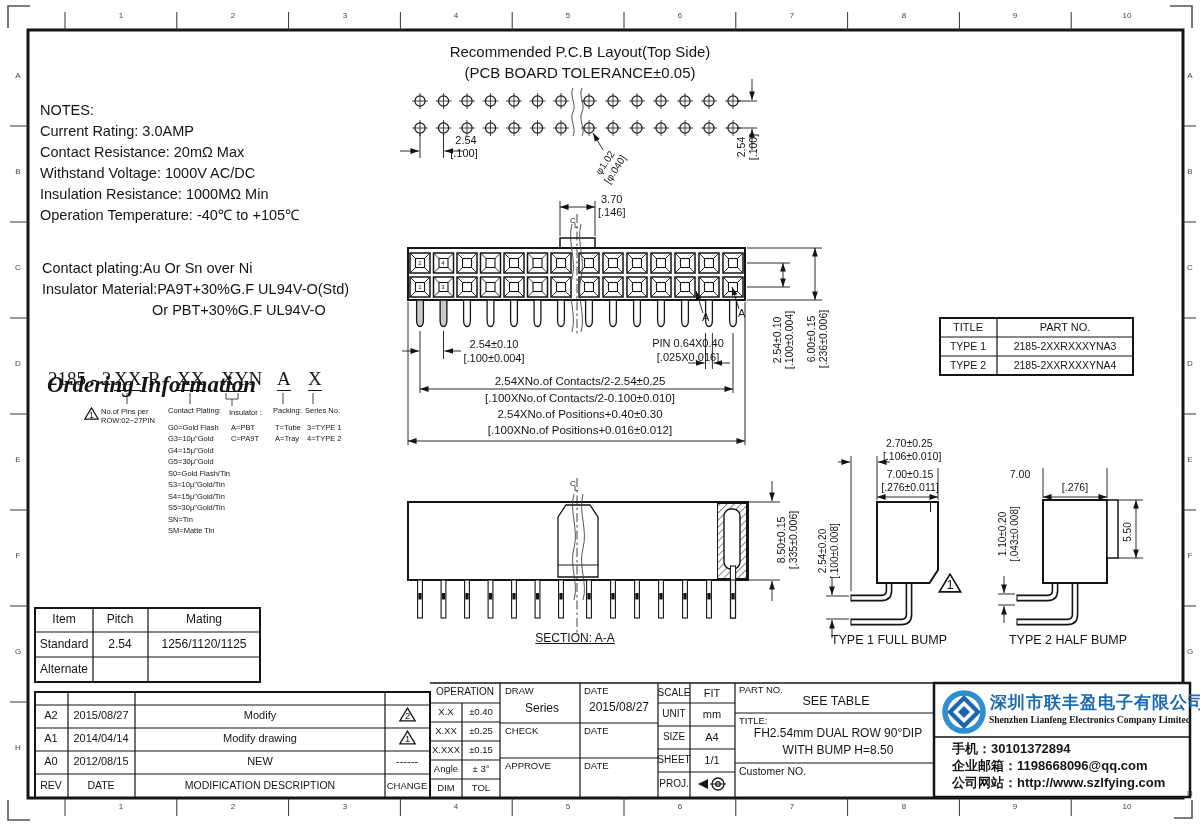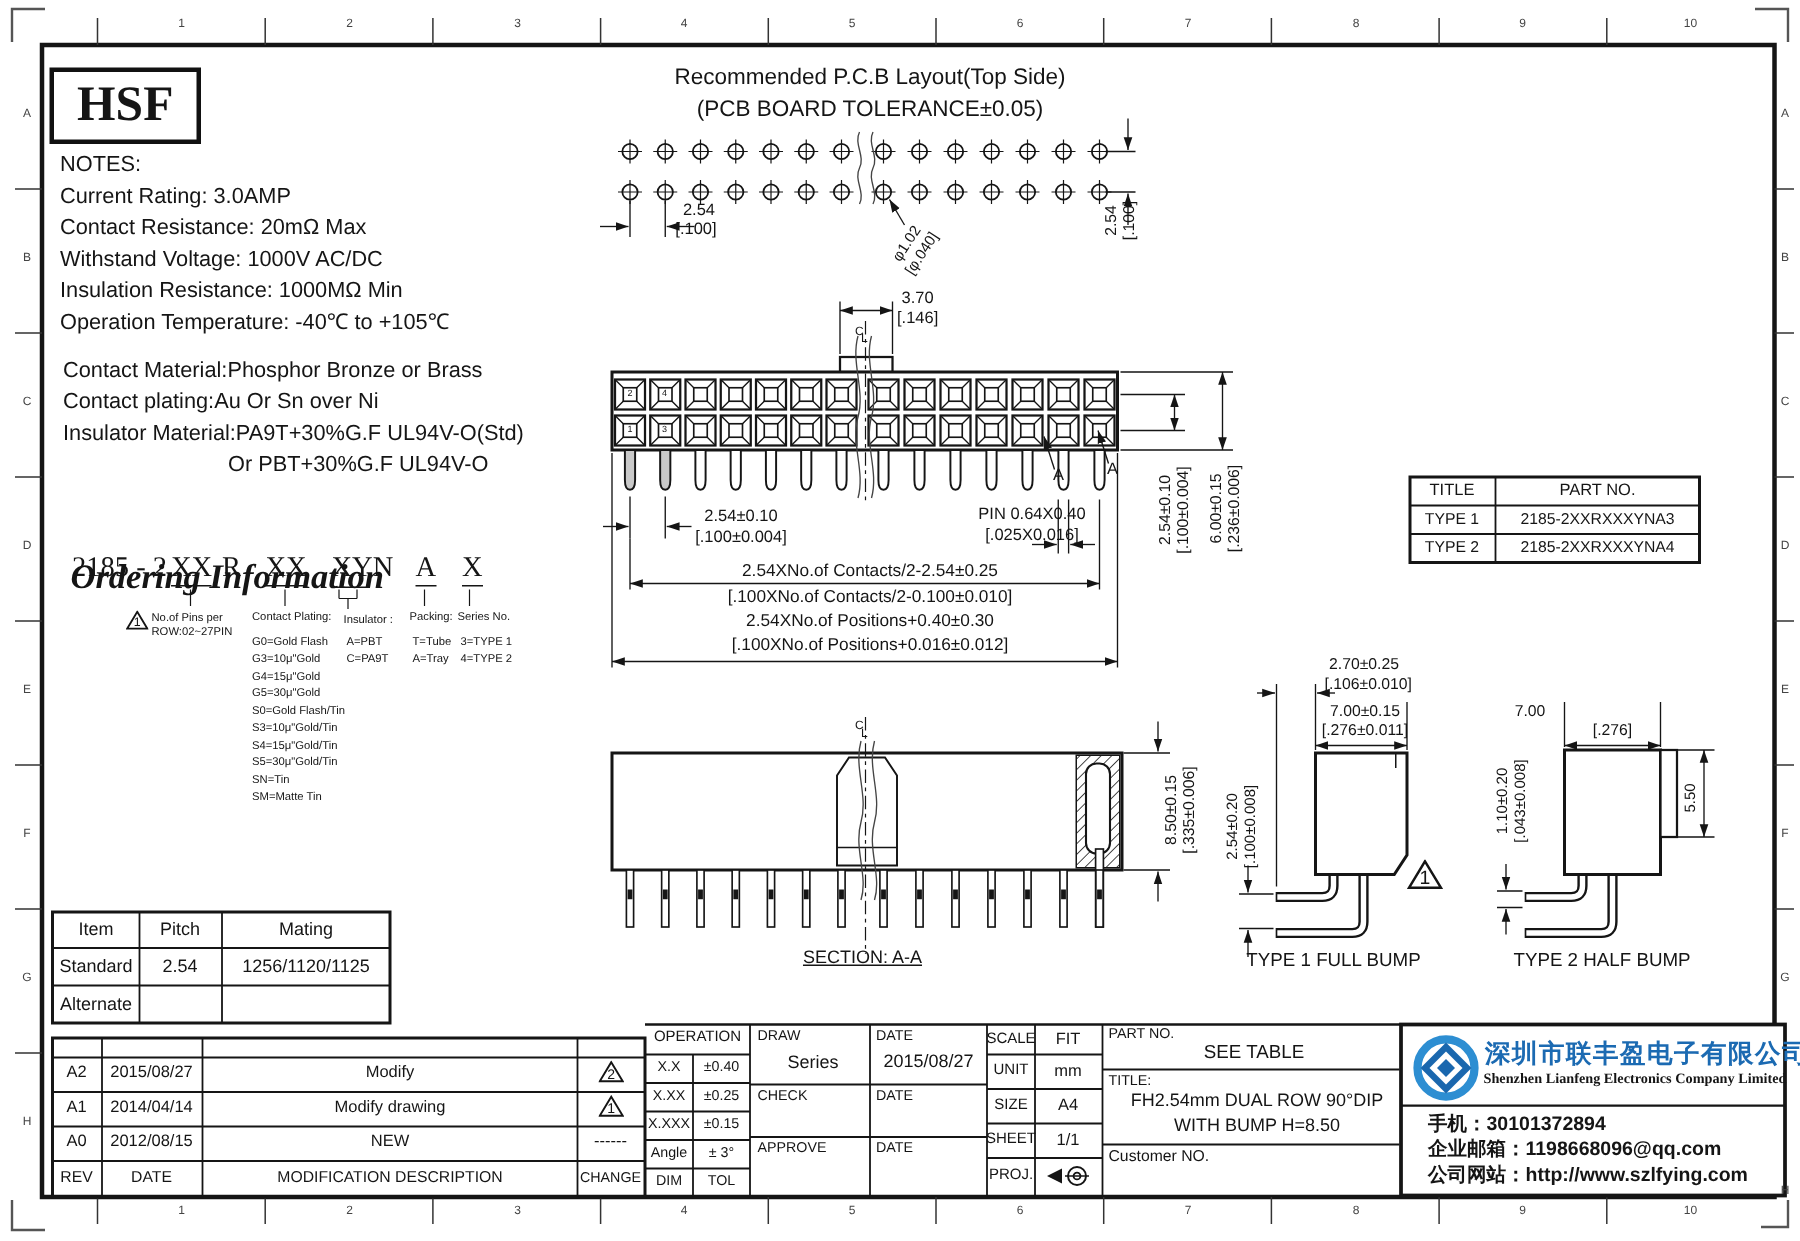--- a/index.html
+++ b/index.html
@@ -301,31 +301,27 @@
 <div class="t f8 gray c" style="left:18px;top:744px">H</div>
 <div class="t f8 gray c" style="left:1190px;top:72px">A</div>
 <div class="t f8 gray c" style="left:1190px;top:168px">B</div>
 <div class="t f8 gray c" style="left:1190px;top:264px">C</div>
 <div class="t f8 gray c" style="left:1190px;top:360px">D</div>
 <div class="t f8 gray c" style="left:1190px;top:456px">E</div>
 <div class="t f8 gray c" style="left:1190px;top:552px">F</div>
 <div class="t f8 gray c" style="left:1190px;top:648px">G</div>
 <div class="t f8 gray c" style="left:1190px;top:790px">H</div>
 
-<div class="hsf">
-  <span class="ser b f33">HSF</span>
-</div>
 
 <div class="t f145" style="left:40px;top:103px">NOTES:</div>
 <div class="t f145" style="left:40px;top:124px">Current Rating: 3.0AMP</div>
 <div class="t f145" style="left:40px;top:145px">Contact Resistance: 20mΩ Max</div>
 <div class="t f145" style="left:40px;top:166px">Withstand Voltage: 1000V AC/DC</div>
 <div class="t f145" style="left:40px;top:187px">Insulation Resistance: 1000MΩ Min</div>
 <div class="t f145" style="left:40px;top:208px">Operation Temperature: -40℃ to +105℃</div>
-<div class="t f145" style="left:42px;top:240px">Contact Material:Phosphor Bronze or Brass</div>
 <div class="t f145" style="left:42px;top:261px">Contact plating:Au Or Sn over Ni</div>
 <div class="t f145" style="left:42px;top:282px">Insulator Material:PA9T+30%G.F UL94V-O(Std)</div>
 <div class="t f145" style="left:152px;top:303px">Or PBT+30%G.F UL94V-O</div>
 
 <div class="t f15 c" style="left:580px;top:44px">Recommended P.C.B Layout(Top Side)</div>
 <div class="t f15 c" style="left:580px;top:65px">(PCB BOARD TOLERANCE±0.05)</div>
 <div class="t f11 c" style="left:466px;top:135px">2.54</div>
 <div class="t f11 c" style="left:464px;top:148px">[.100]</div>
 <div class="t f10 rd" style="left:610px;top:166px">
   <div>φ1.02</div>

